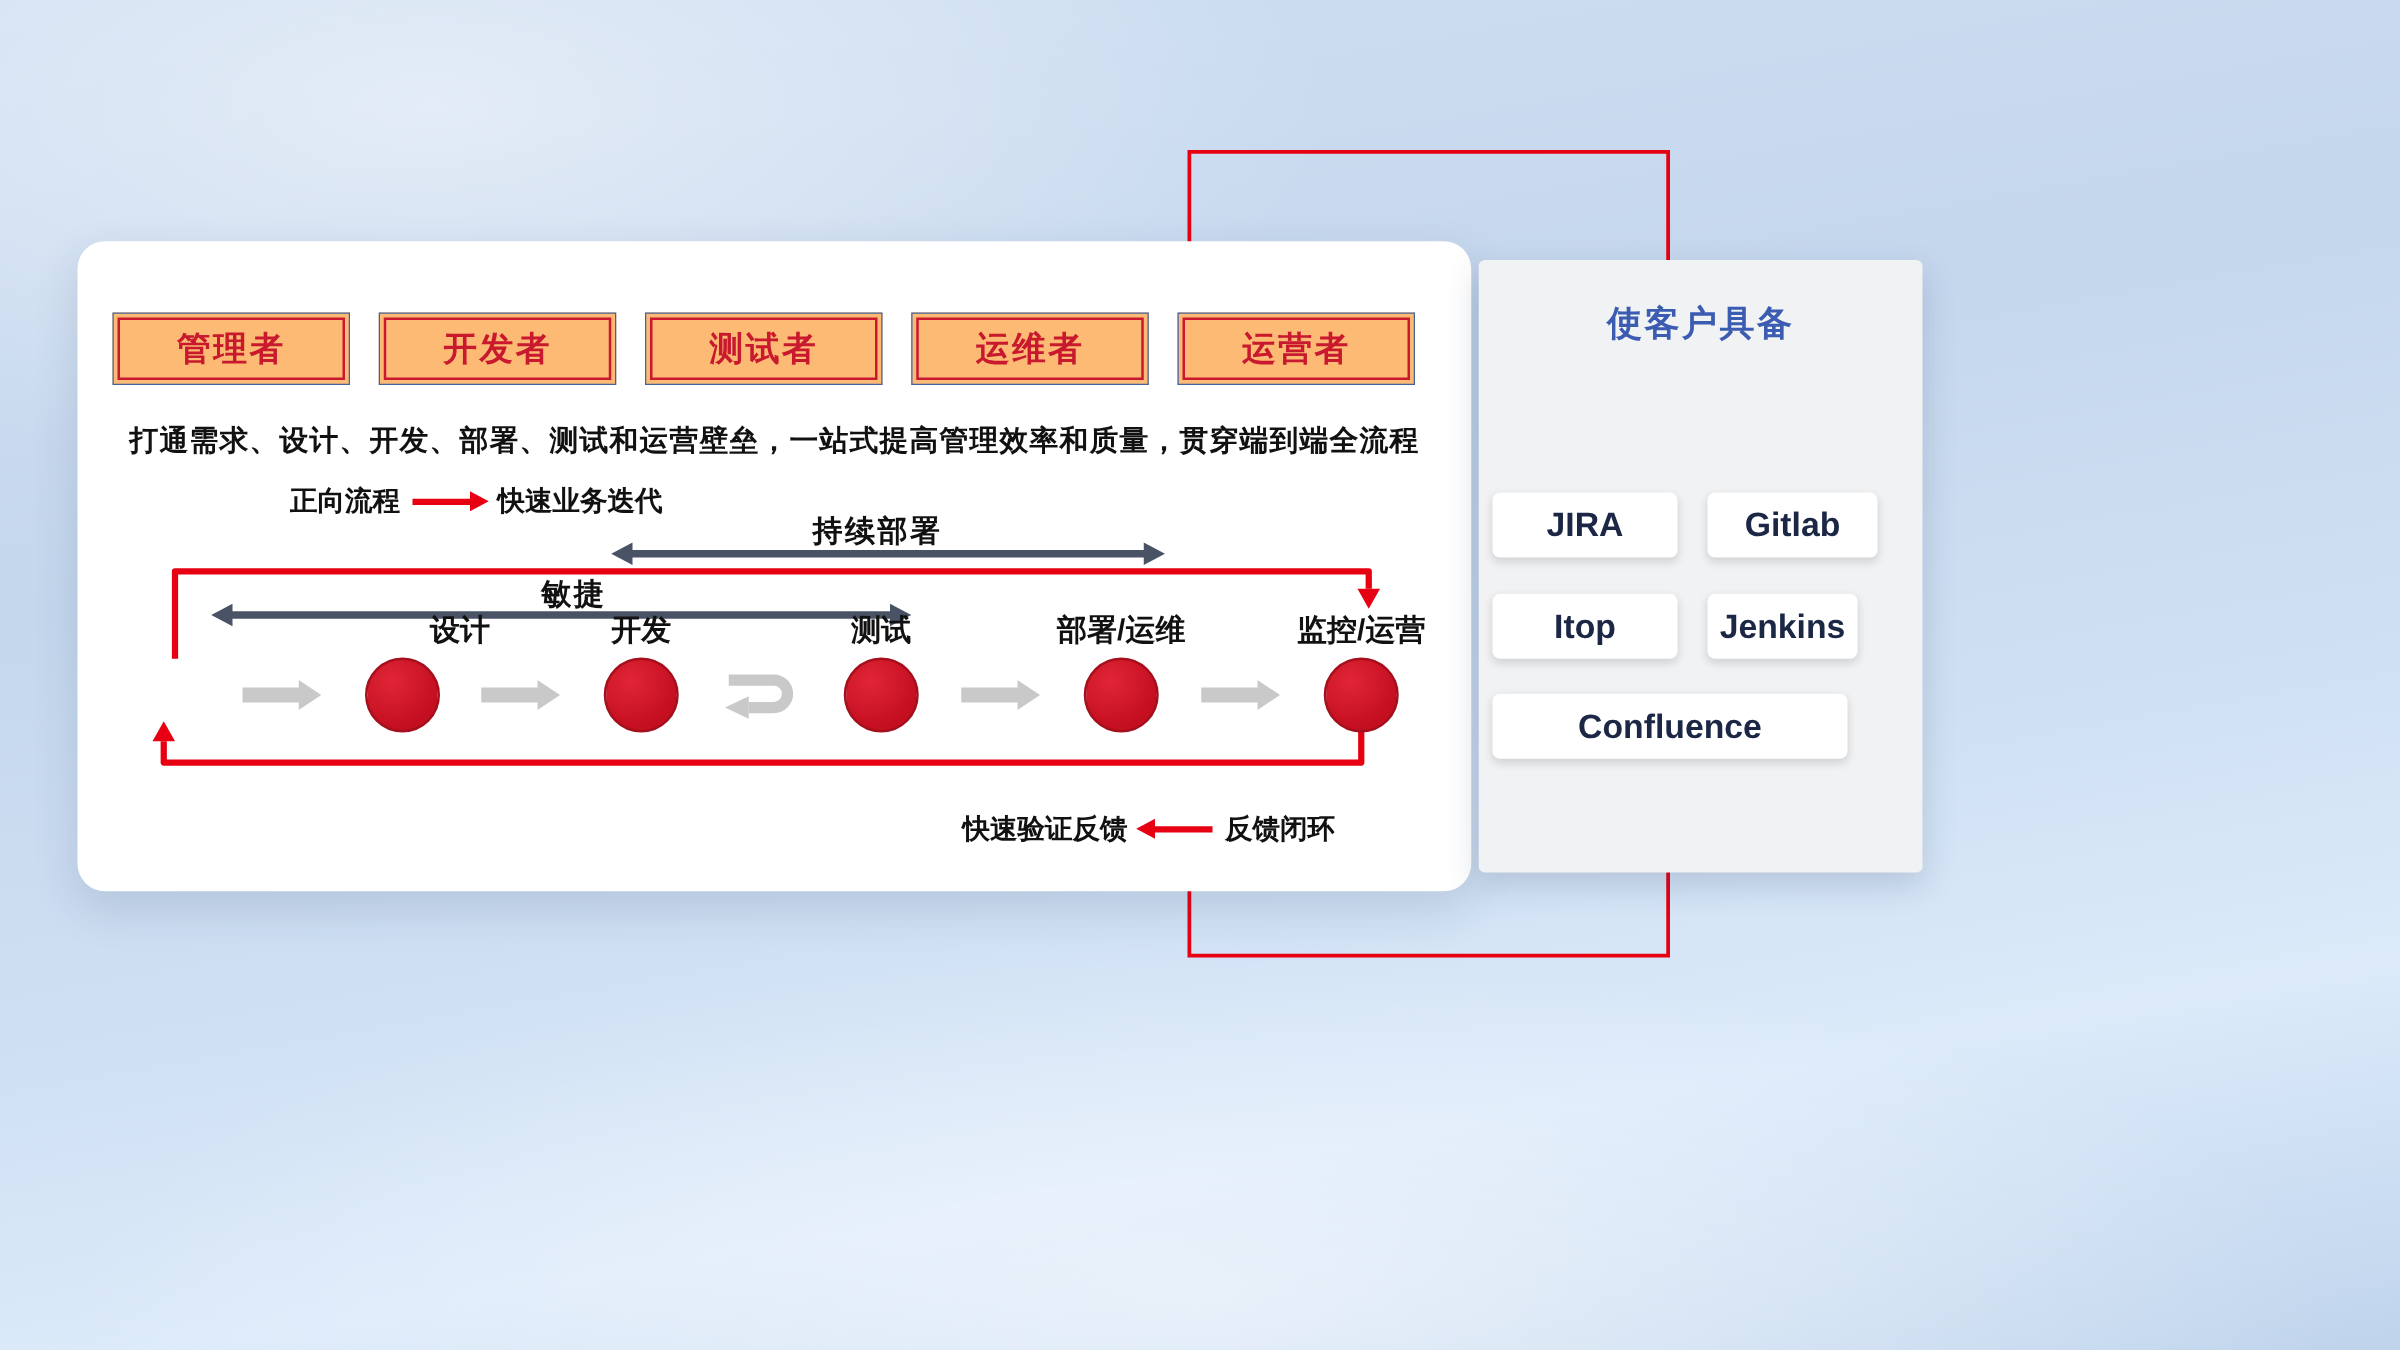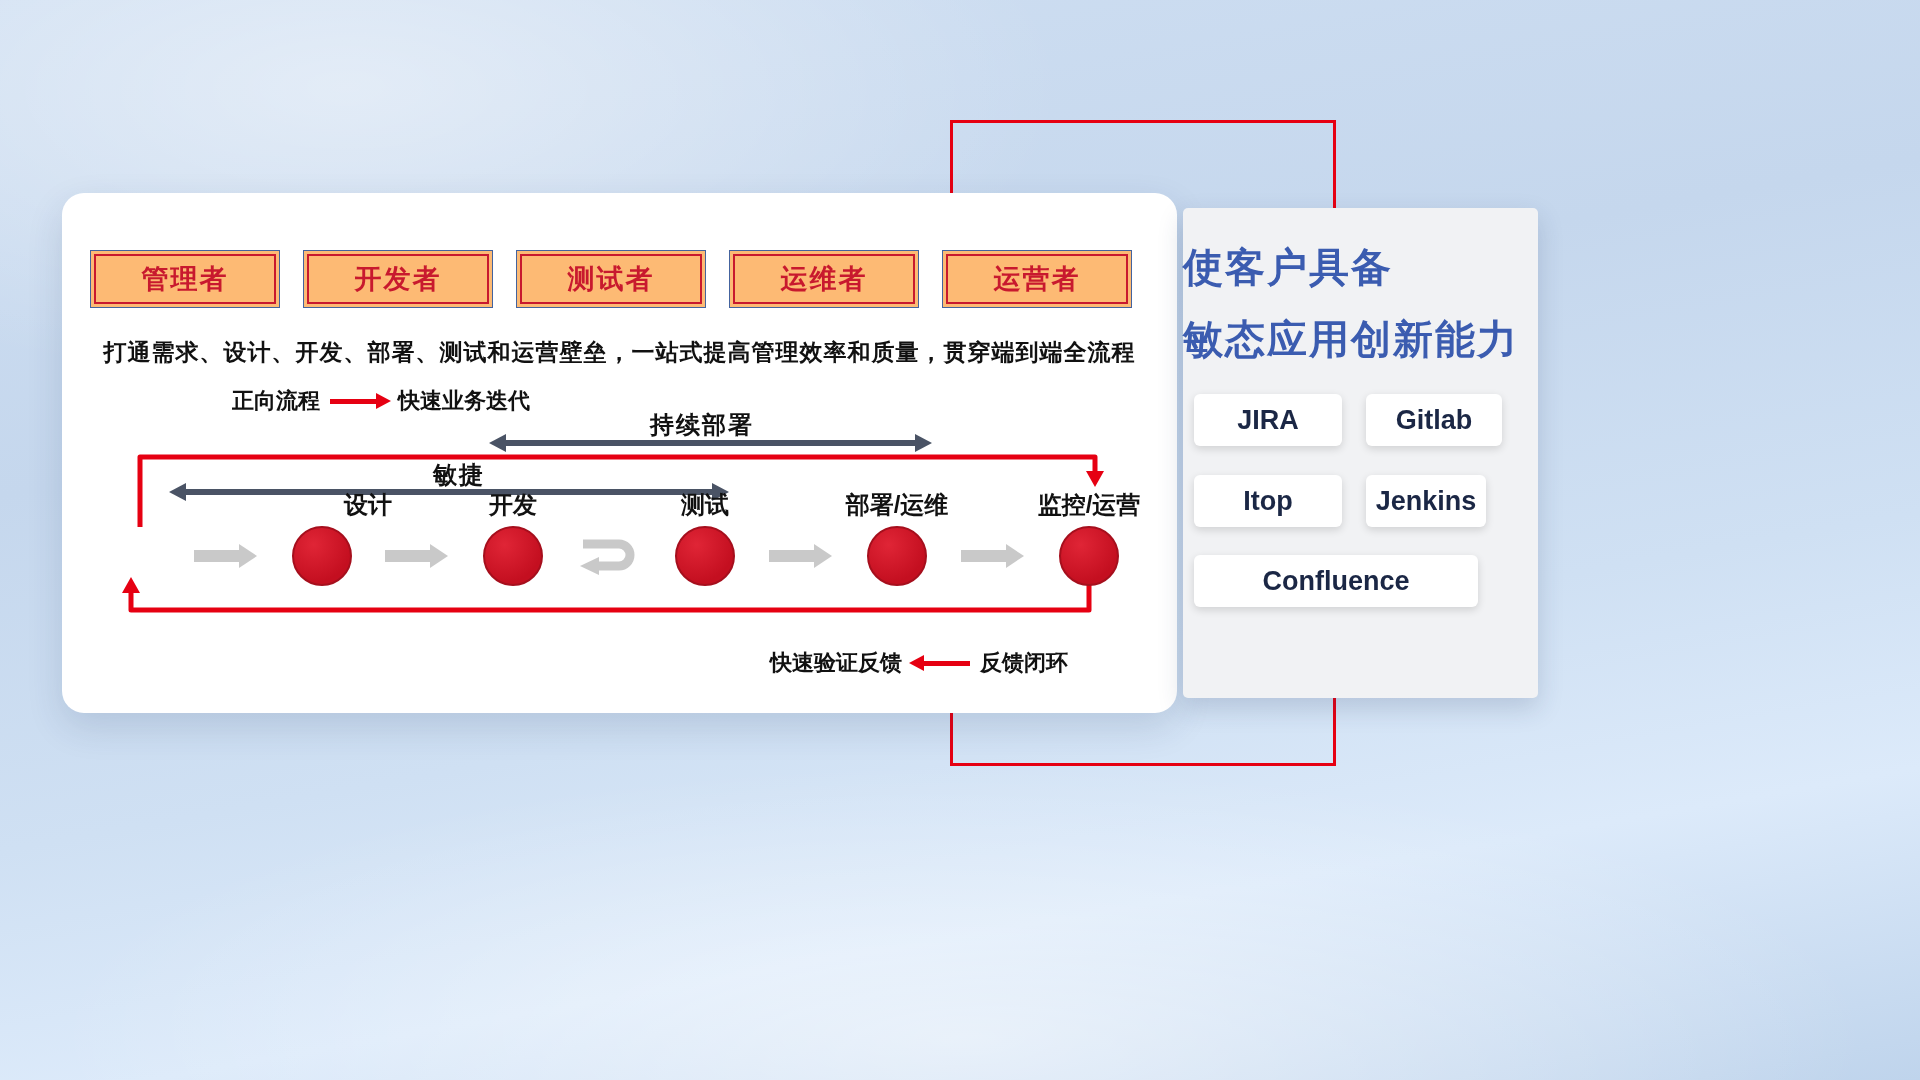--- a/index.html
+++ b/index.html
@@ -51,22 +51,22 @@
     background:radial-gradient(circle at 35% 30%, #e02536, #c40f20 70%);
     border:2px solid #a60f1d;box-sizing:border-box;}
   
   .flow-arrow{position:absolute;top:357px;width:46px;height:12px;background:#c9c9c9;z-index:2;}
   .flow-arrow::after{content:"";position:absolute;right:-17px;top:-6px;width:0;height:0;
     border-top:12px solid transparent;border-bottom:12px solid transparent;border-left:18px solid #c9c9c9;}
   .uturn{position:absolute;left:509px;top:338px;z-index:2;}
   
   .panel{position:absolute;left:1183px;top:208px;width:355px;height:490px;background:#f1f2f4;
     border-radius:5px;box-shadow:0 10px 26px rgba(40,55,95,.18);z-index:3;}
-  .panel-title{position:absolute;width:100%;text-align:left;color:#3b5cb0;font-weight:700;
-    font-size:40px;letter-spacing:2px;}
+  .panel-title{position:absolute;width:100%;text-align:center;color:#3b5cb0;font-weight:700;
+    font-size:28px;letter-spacing:2px;}
   .panel-title.line1{top:32px;}
   .panel-title.line2{top:104px;}
   .tool-badge{position:absolute;height:52px;background:#ffffff;border-radius:6px;
     box-shadow:0 3px 8px rgba(0,0,0,.14);display:flex;align-items:center;justify-content:center;
     color:#1b2745;font-size:27px;font-weight:700;}
   .tb-jira{left:11px;top:186px;width:148px;}
   .tb-gitlab{left:183px;top:186px;width:136px;}
   .tb-itop{left:11px;top:267px;width:148px;}
   .tb-jenkins{left:183px;top:267px;width:120px;}
   .tb-confluence{left:11px;top:347px;width:284px;}
@@ -152,19 +152,18 @@
   <div class="legend legend-feedback">
     <span>快速验证反馈</span>
     <span class="arrow-left"></span>
     <span>反馈闭环</span>
   </div>
 
 </div>
 
 <div class="panel">
   <div class="panel-title line1">使客户具备</div>
-  <div class="panel-title line2">敏态应用创新能力</div>
   <div class="tool-badge tb-jira">JIRA</div>
   <div class="tool-badge tb-gitlab">Gitlab</div>
   <div class="tool-badge tb-itop">Itop</div>
   <div class="tool-badge tb-jenkins">Jenkins</div>
   <div class="tool-badge tb-confluence">Confluence</div>
 </div>
 
 </body></html>

